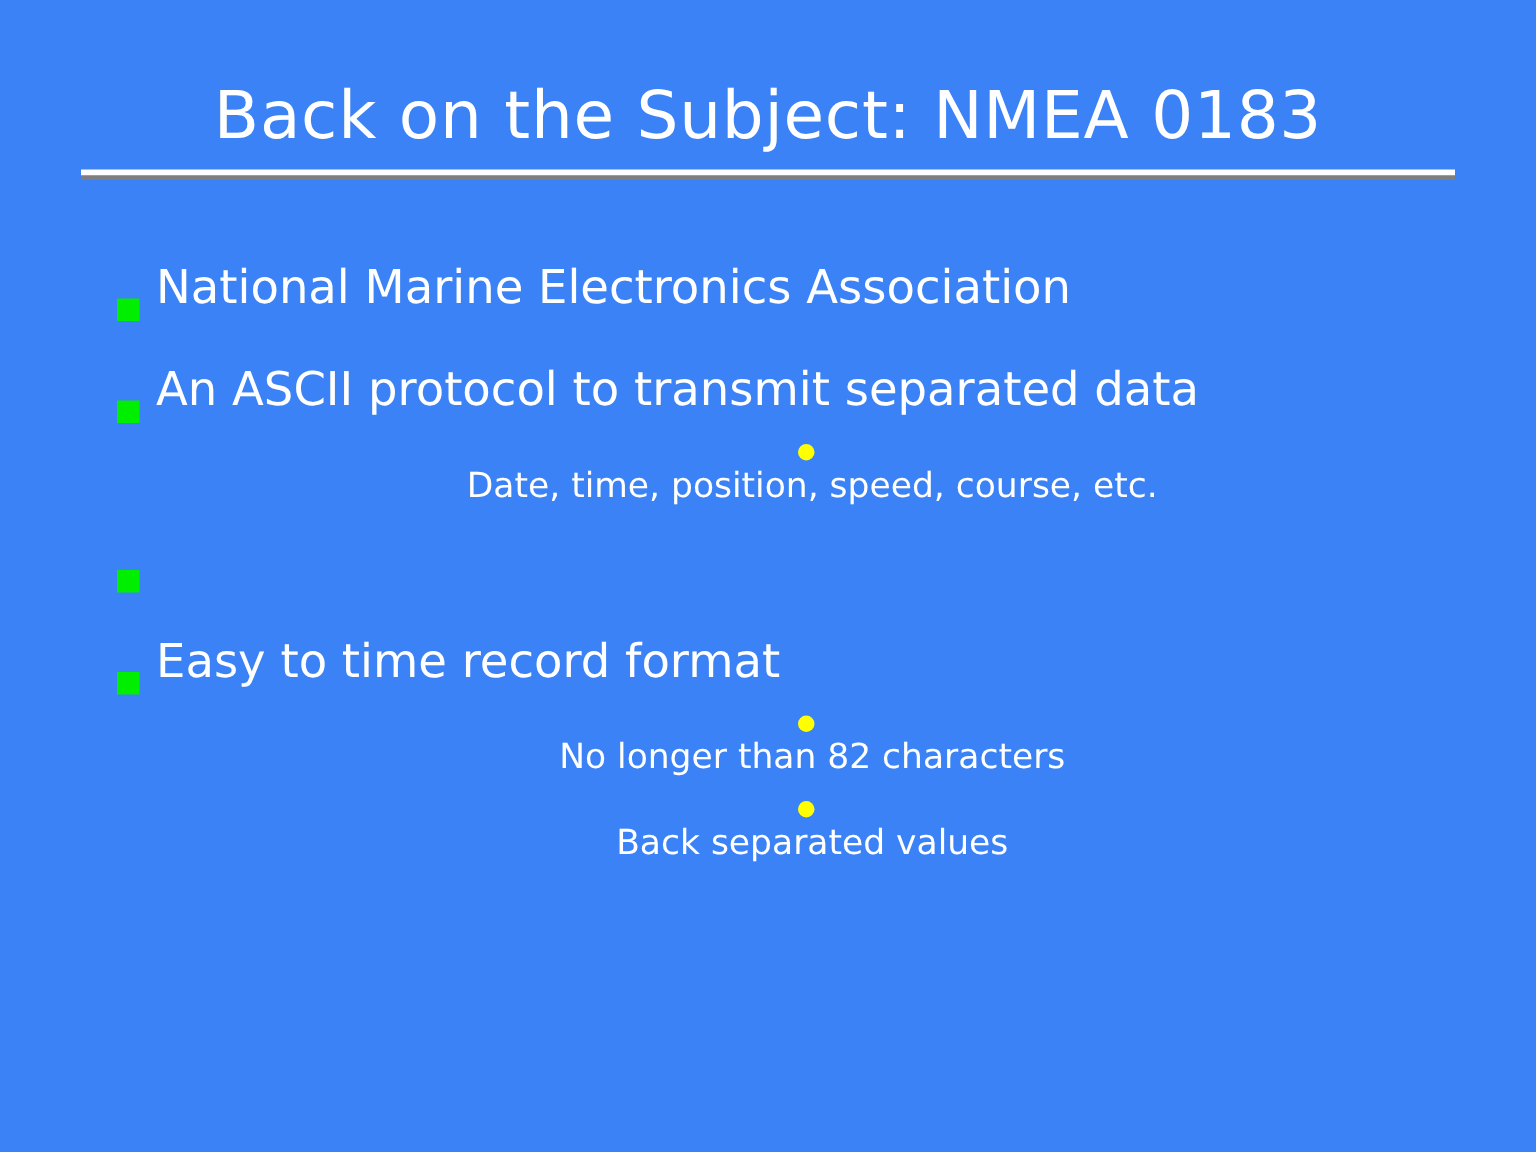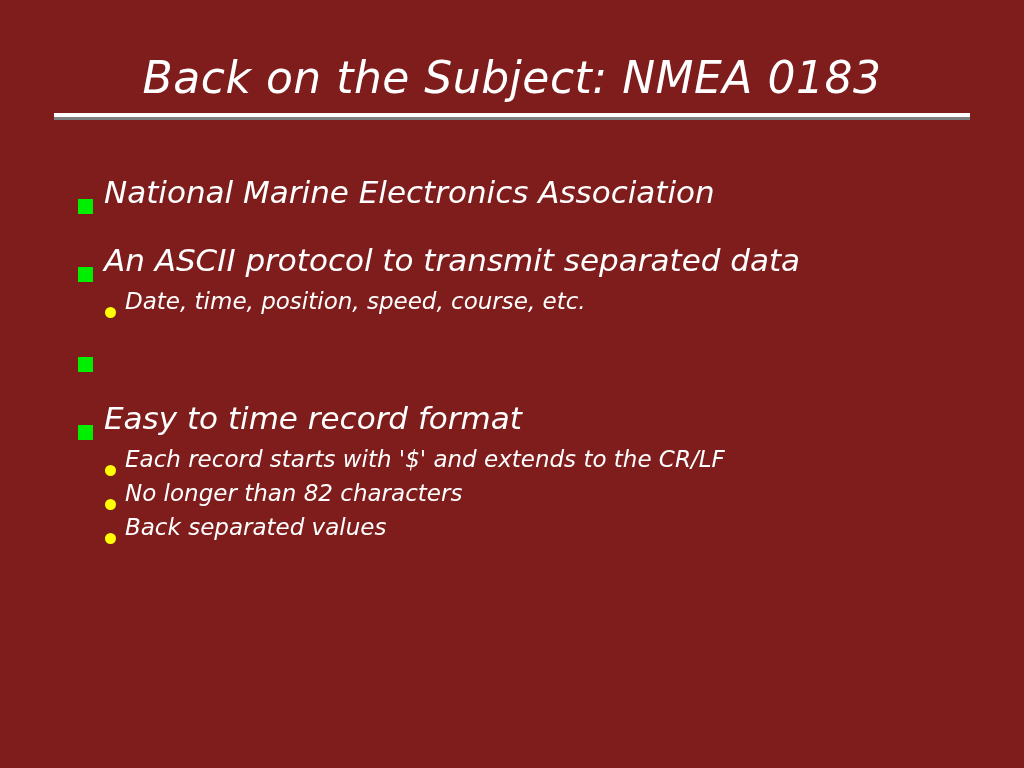--- a/index.html
+++ b/index.html
@@ -10,23 +10,22 @@
     width: 1024px;
     height: 768px;
     overflow: hidden;
     font-family: "DejaVu Sans", sans-serif;
   }
 
   #slide {
     position: relative;
     width: 1024px;
     height: 768px;
-    background: #7f1d1d;
+    background: #3b82f6;
     box-sizing: border-box;
-    font-style: italic;
   }
 
   
   #title-block {
     position: absolute;
     left: 0;
     top: 50px;
     width: 1024px;
     text-align: center;
   }
@@ -98,23 +97,24 @@
     color: #FFFFFF;
     line-height: 44px;
     white-space: nowrap;
   }
 
   .sublist {
     margin-top: 2px;
   }
   .bullet-l2 {
     display: flex;
-    align-items: flex-end;
+    align-items: center;
     line-height: 34px;
     margin-left: 27px;
+    flex-direction: column;
   }
   .marker-dot {
     flex: 0 0 auto;
     width: 11px;
     height: 11px;
     border-radius: 50%;
     background: #FFFF00;
     margin-top: 12px;
     margin-right: 9px;
   }
@@ -169,24 +169,20 @@
     </div>
 
     <div class="bullet-group">
       <div class="bullet-l1">
         <span class="marker-square"></span>
         <span class="bullet-l1-text">Easy to time record format</span>
       </div>
       <div class="sublist">
         <div class="bullet-l2">
           <span class="marker-dot"></span>
-          <span class="bullet-l2-text">Each record starts with '$' and extends to the CR/LF</span>
-        </div>
-        <div class="bullet-l2">
-          <span class="marker-dot"></span>
           <span class="bullet-l2-text">No longer than 82 characters</span>
         </div>
         <div class="bullet-l2">
           <span class="marker-dot"></span>
           <span class="bullet-l2-text">Back separated values</span>
         </div>
       </div>
     </div>
 
   </div>

